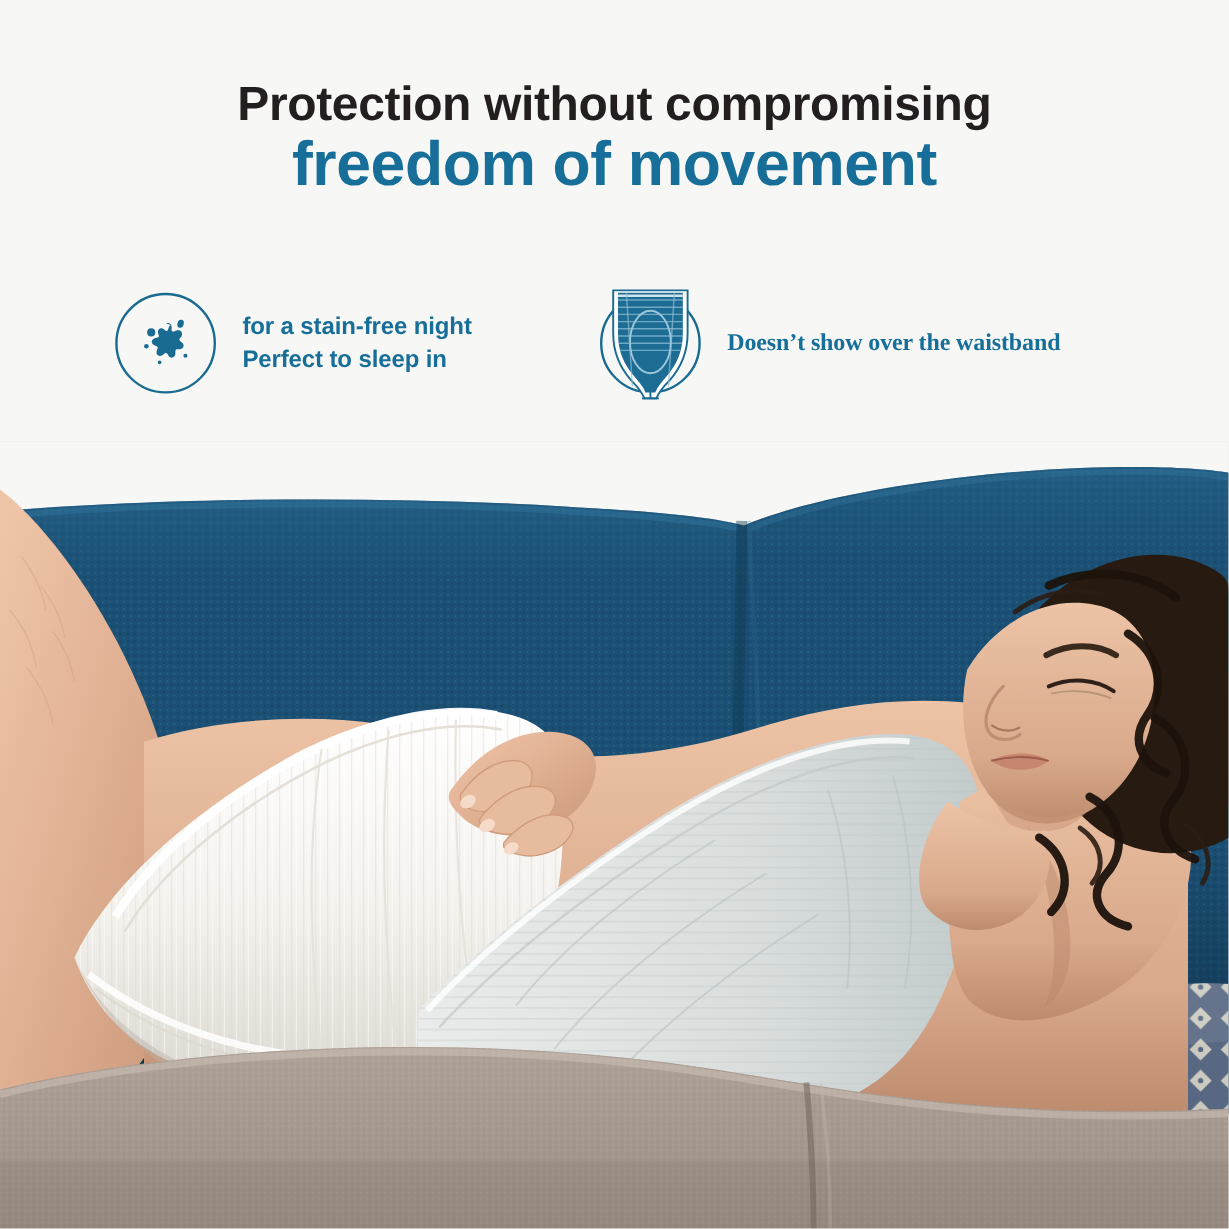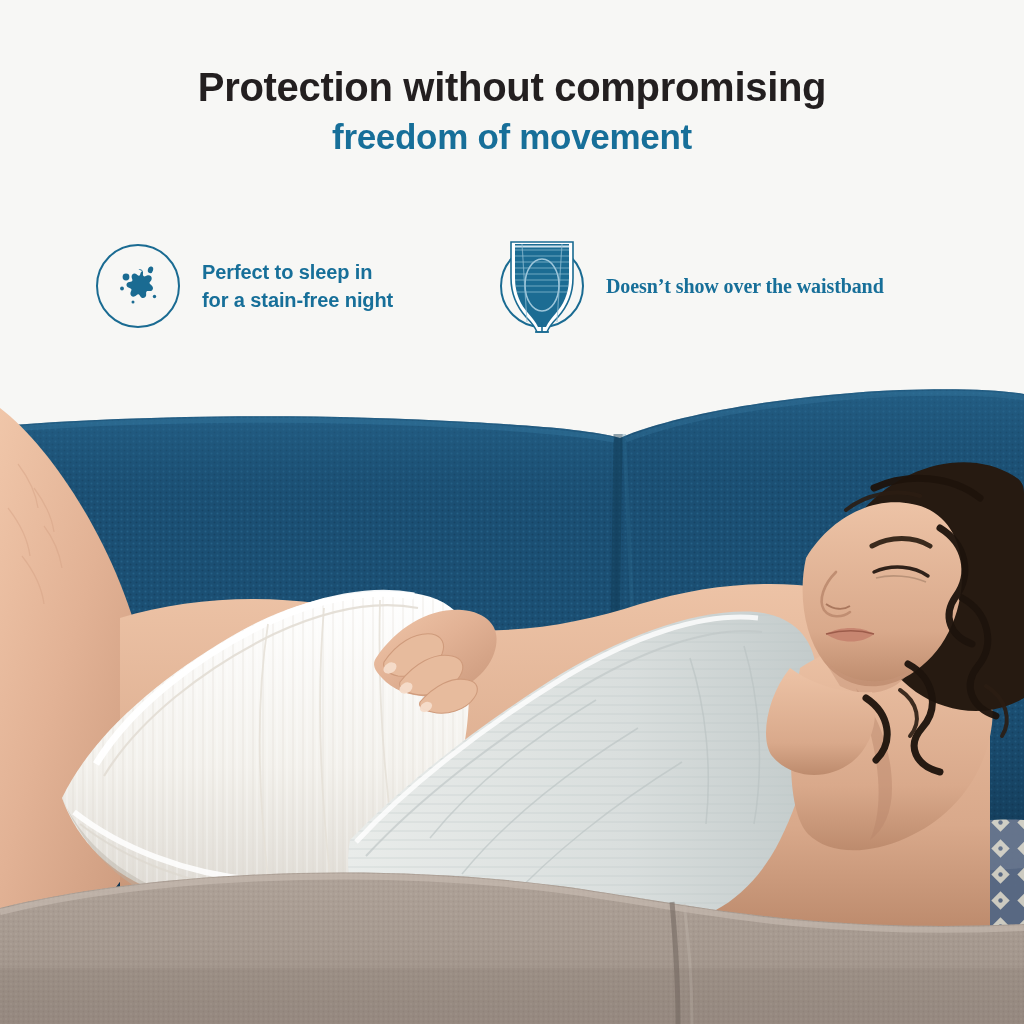--- a/index.html
+++ b/index.html
@@ -33,21 +33,21 @@
     display: block;
     font-size: 40px;
     font-weight: 700;
     color: #231f20;
     letter-spacing: -0.3px;
     line-height: 50px;
     white-space: nowrap;
   }
   .headline-line2 {
     display: block;
-    font-size: 35px;
+    font-size: 52px;
     font-weight: 700;
     color: #176f99;
     letter-spacing: -0.3px;
     line-height: 50px;
     white-space: nowrap;
   }
 
   
   .features {
     position: absolute;
@@ -129,22 +129,22 @@
             <path d="M29.5 12.5c2.2-1.0 4.3 0.4 4.5 2.6 0.15 1.7-0.5 3.2 0.5 4.0 1.1 0.9 2.6-0.5 4.3-0.8 2.4-0.4 4.3 1.4 3.9 3.6-0.3 1.8-2.0 2.6-2.2 3.9-0.2 1.3 1.5 1.9 2.6 3.1 1.6 1.7 1.0 4.3-1.2 5.0-1.8 0.6-3.4-0.3-4.3 0.5-0.9 0.8-0.2 2.5-0.5 4.1-0.4 2.3-3.0 3.3-4.8 1.9-1.4-1.1-1.6-2.9-2.8-3.2-1.2-0.3-2.0 1.3-3.6 2.1-2.2 1.1-4.6-0.4-4.5-2.8 0.05-1.8 1.3-3.0 1.0-4.2-0.3-1.2-2.1-1.2-3.5-2.1-2.0-1.3-1.8-4.0 0.3-5.0 1.6-0.8 3.3-0.3 4.0-1.3 0.7-1.0-0.4-2.3-0.6-3.9-0.3-2.3 1.8-4.1 3.9-3.3 1.6 0.6 2.4 2.2 3.5 2.1 1.1-0.1 1.2-1.9 1.8-3.3 0.3-0.7 0.8-1.3 1.5-1.6z"></path>
             <circle cx="17.0" cy="20.0" r="3.4"></circle>
             <ellipse cx="41.5" cy="12.8" rx="2.6" ry="3.4" transform="rotate(16 41.5 12.8)"></ellipse>
             <circle cx="13.0" cy="31.5" r="1.9"></circle>
             <circle cx="45.5" cy="39.5" r="1.7"></circle>
             <circle cx="24.0" cy="45.0" r="1.5"></circle>
           </g>
         </svg>
       </div>
       <div class="feature-text">
+        <span>for a stain-free night</span>
         <span>Perfect to sleep in</span>
-        <span>for a stain-free night</span>
       </div>
     </div>
 
     <div class="feature feature-2">
       <div class="icon-circle">
         <svg width="90" height="96" viewBox="0 0 90 96" aria-hidden="true">
           <defs>
             <clipPath id="briefClip">
               <path d="M18 6 h54 v34 c0 16 -6 27 -13 35 c-4 5 -8 9 -10 14 h-8 c-2 -5 -6 -9 -10 -14 c-7 -8 -13 -19 -13 -35 z"></path>
             </clipPath>

